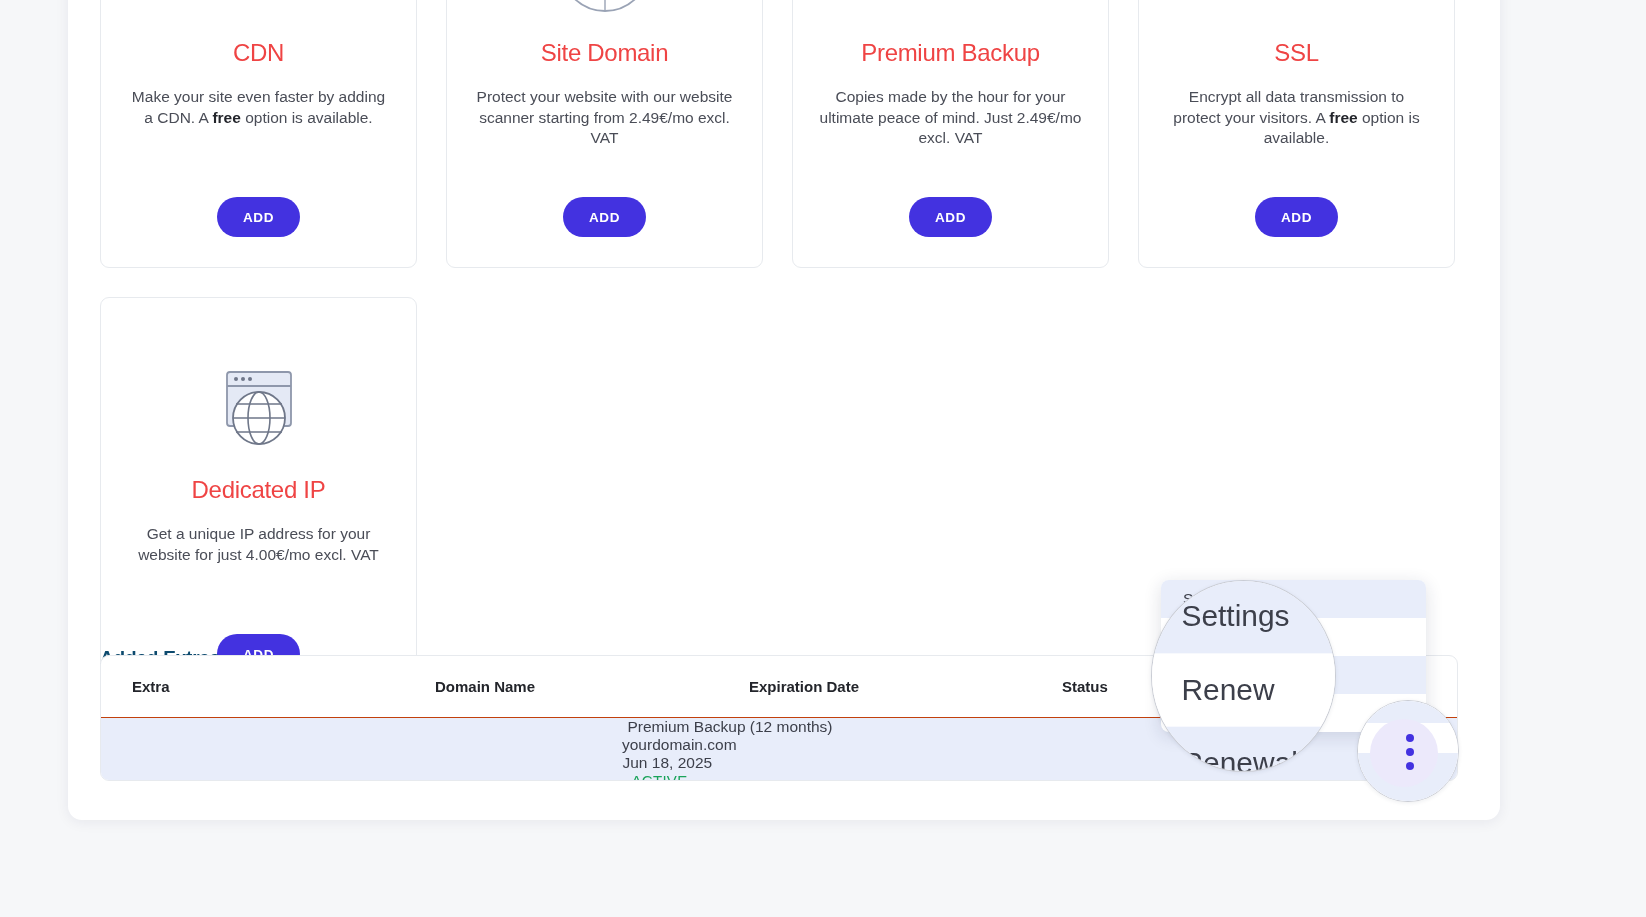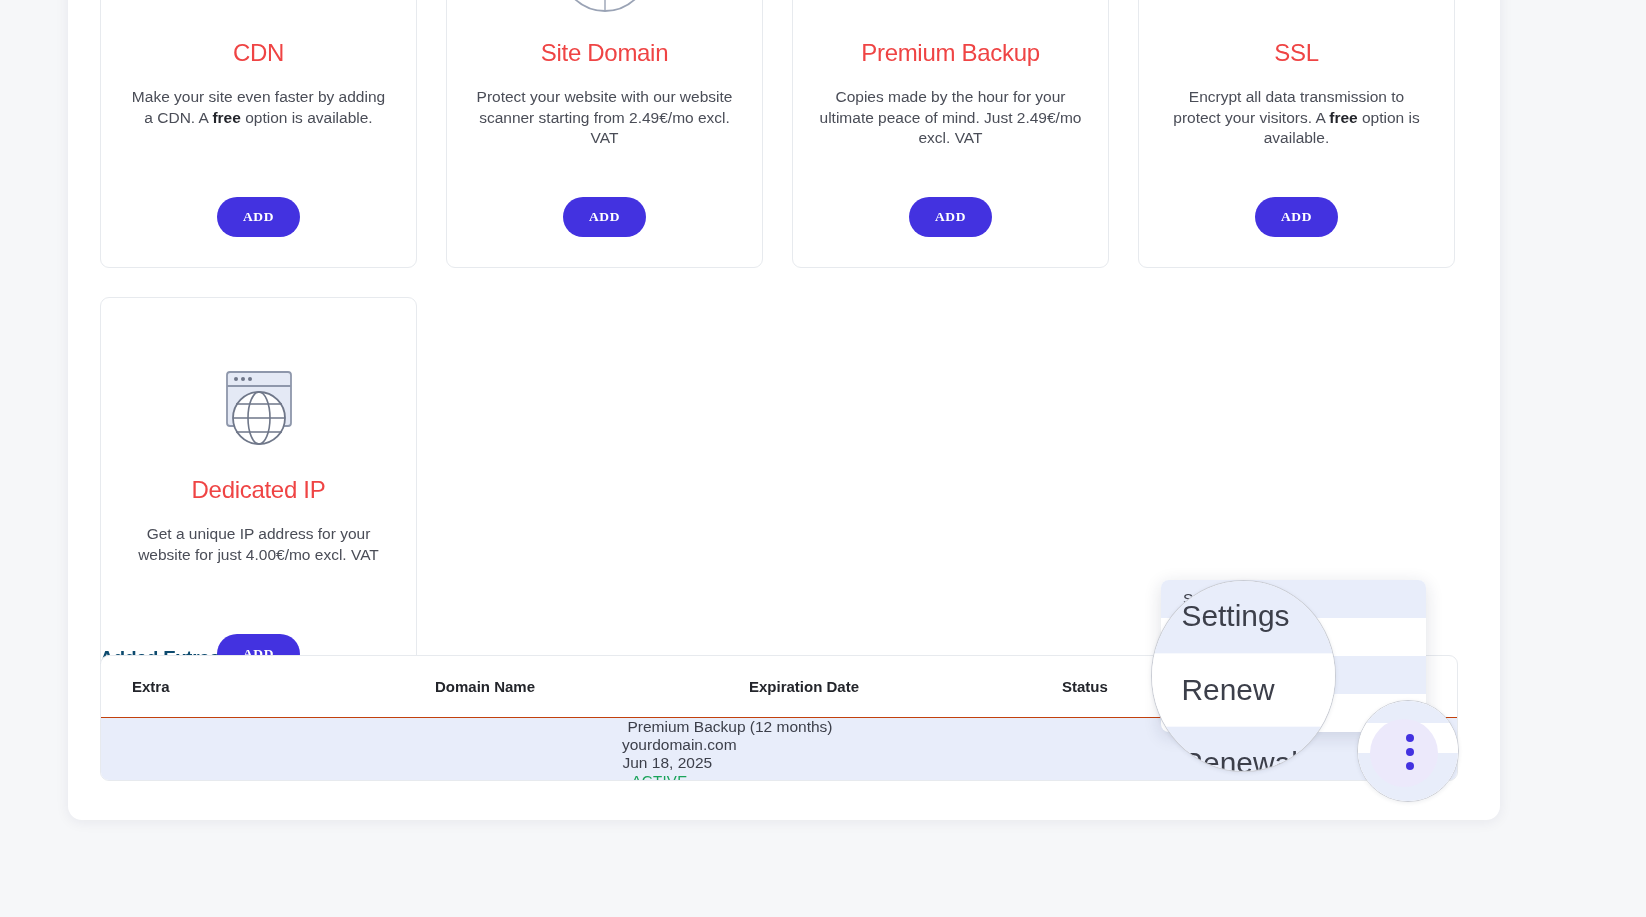--- a/index.html
+++ b/index.html
@@ -87,21 +87,21 @@
 
   .extra-desc b { font-weight: 700; color: #23252b; }
 
   .extra-spacer { flex: 1 1 auto; }
 
   .add-btn {
     background: #4332e0;
     color: #ffffff;
     border: none;
     border-radius: 22px;
-    font-family: Liberation Serif, serif;
+    font-family: Liberation Sans, sans-serif;
     font-size: 13.5px;
     font-weight: 700;
     letter-spacing: 0.6px;
     padding: 0 26px;
     height: 40px;
     min-width: 68px;
     cursor: pointer;
   }
 
   

